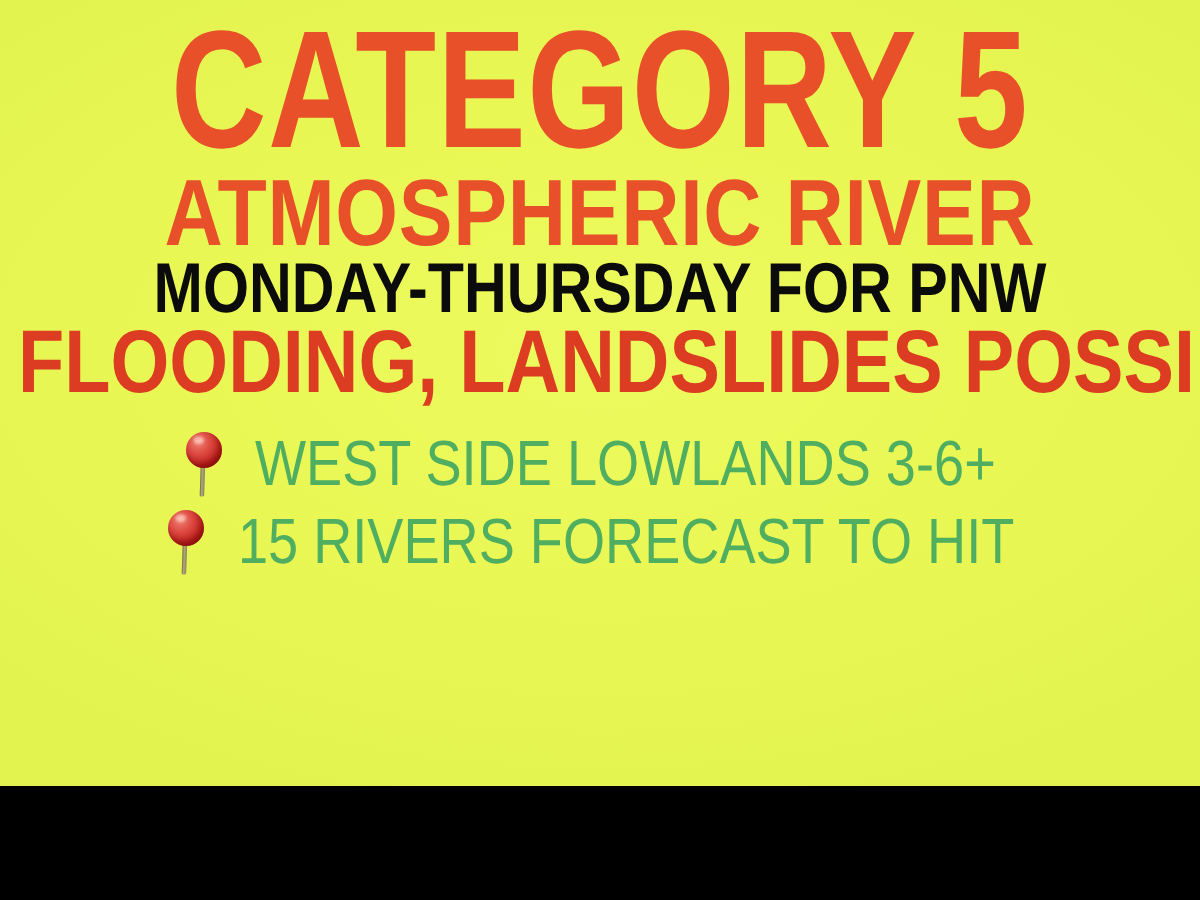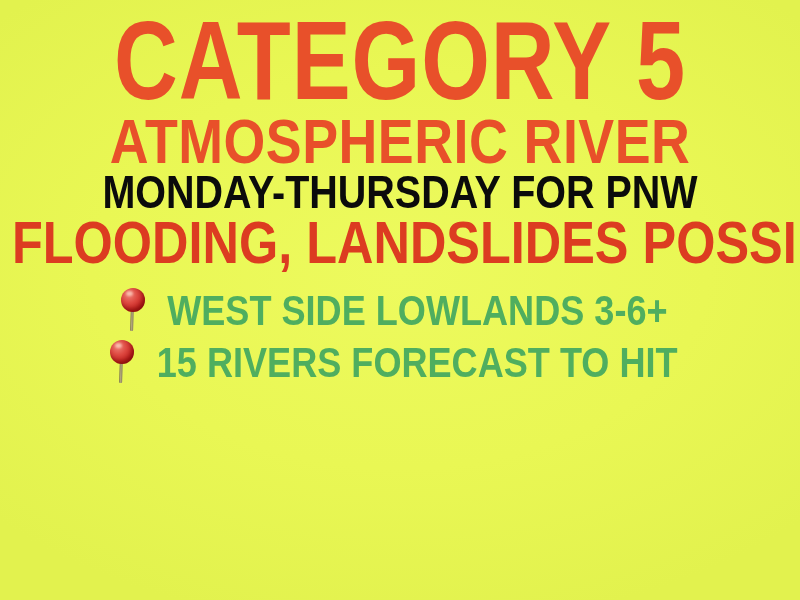--- a/index.html
+++ b/index.html
@@ -11,21 +11,21 @@
     width: 800px;
     height: 600px;
     overflow: hidden;
     font-family: "Liberation Sans", sans-serif;
     background: #000;
   }
 
   #poster {
     position: relative;
     width: 800px;
-    height: 600px;
+    height: 524px;
     box-sizing: border-box;
     background: #E9F754;
     background-image:
       radial-gradient(ellipse 70% 60% at 50% 45%, #EDFA5E 0%, #E9F754 55%, #E2F24E 100%);
     overflow: hidden;
     display: flex;
     flex-direction: column;
     align-items: center;
   }
 
@@ -87,21 +87,21 @@
     align-items: center;
   }
 
   .bullet-line {
     width: 100%;
     display: flex;
     justify-content: center;
     align-items: center;
     white-space: nowrap;
     font-family: "Liberation Sans Narrow", "Liberation Sans", sans-serif;
-    font-weight: 700;
+    font-weight: 400;
     text-transform: uppercase;
     color: #4FAE5F;
     font-size: 38px;
     line-height: 1.02;
     height: 52px;
   }
 
   .bullet-text {
     transform: scaleX(0.95) scaleY(1.12);
     transform-origin: 50% 50%;

